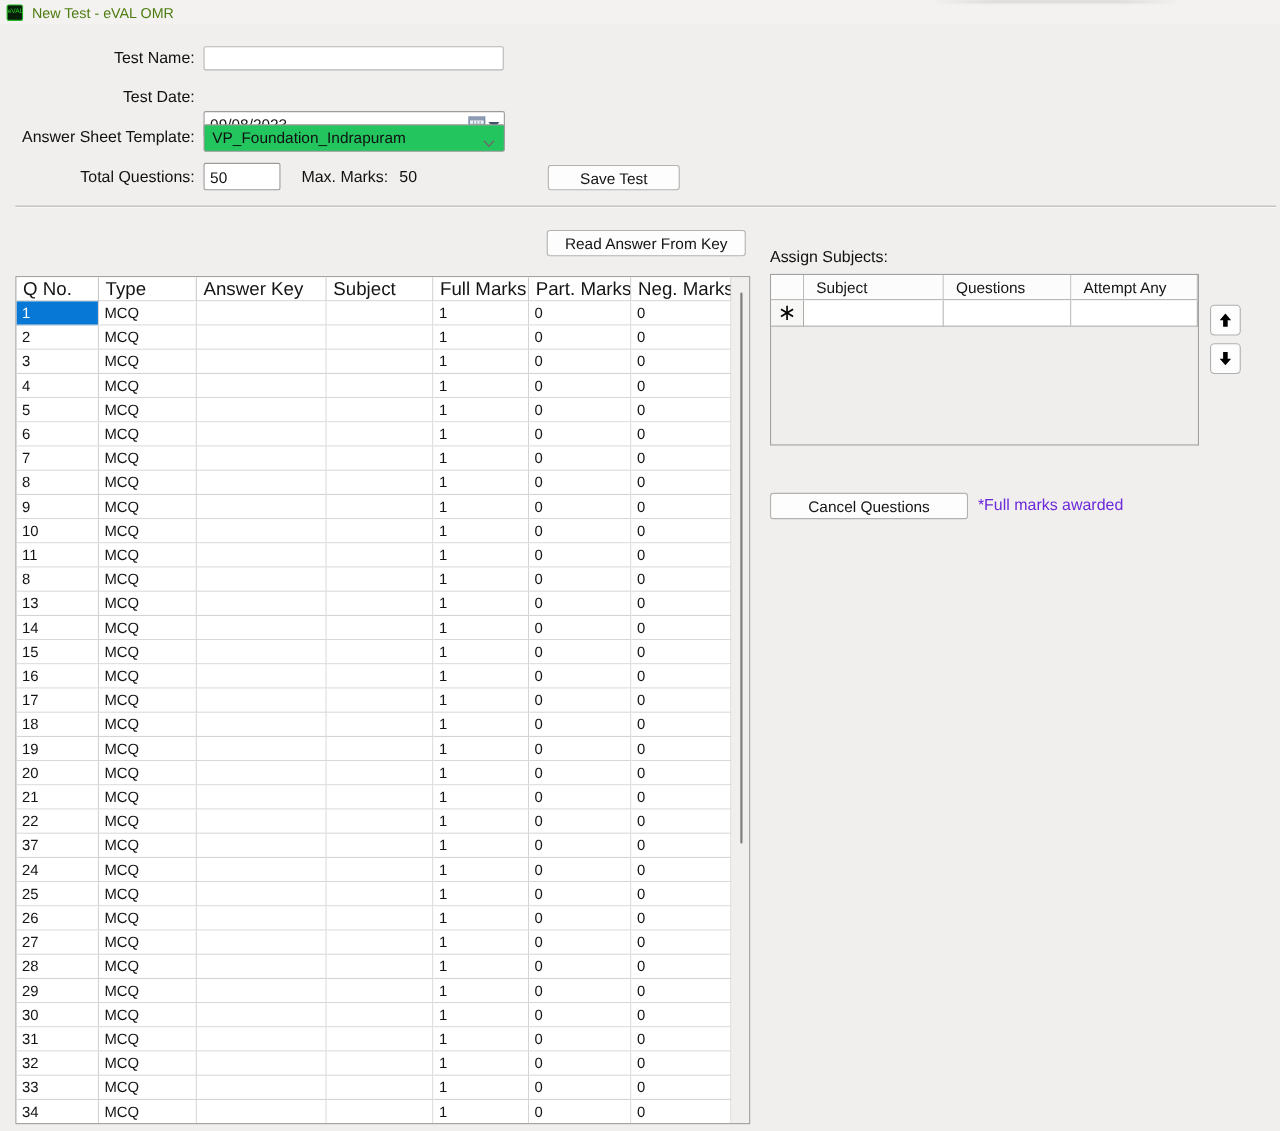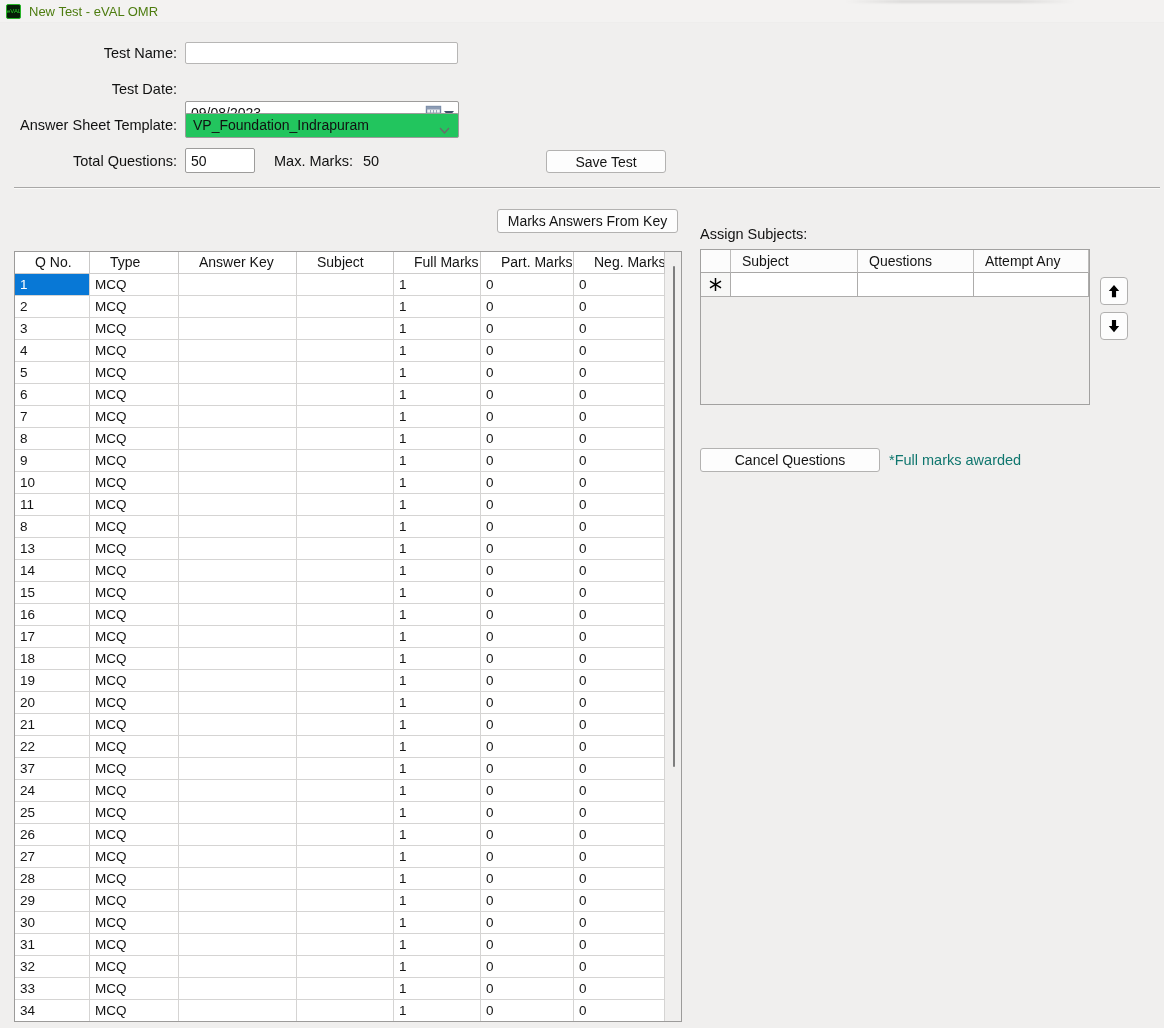--- a/index.html
+++ b/index.html
@@ -63,21 +63,21 @@
     border-left:5px solid transparent; border-right:5px solid transparent; border-top:6px solid #41526b; }
   .chev { position:absolute; right:8px; top:8px; }
   
   .qgrid {
     position:absolute; left:14px; top:251px; width:668px; height:771px;
     background:#ffffff; border:1px solid #9c9b9a; overflow:hidden;
   }
   .qhead { display:flex; height:22px; }
   .qh {
     border-right:1px solid #c9c8c7; border-bottom:1px solid #cecdcc;
-    font-size:14px; line-height:21px; padding-left:20px; background:#ffffff;
+    font-size:17px; line-height:21px; padding-left:6px; background:#ffffff;
     white-space:nowrap; overflow:hidden;
   }
   .qrow { display:flex; height:22px; }
   .qc {
     border-right:1px solid #d5d4d3; border-bottom:1px solid #d5d4d3;
     font-size:13.5px; line-height:21px; padding-left:5px; background:#ffffff;
     white-space:nowrap; overflow:hidden;
   }
   .c0 { width:75px; } .c1 { width:89px; } .c2 { width:118px; } .c3 { width:97px; }
   .c4 { width:87px; } .c5 { width:93px; } .c6 { width:91px; }
@@ -98,21 +98,21 @@
   }
   .srow { display:flex; height:24px; }
   .sc { border-right:1px solid #adacab; border-bottom:1px solid #adacab; background:#ffffff; }
   .s0 { width:30px; } .s1 { width:127px; } .s2 { width:116px; } .s3 { width:115px; }
   .sc.rowsel { background:#f7f7f6; display:flex; align-items:center; justify-content:center; }
   .arrowbtn {
     position:absolute; left:1100px; width:28px; height:28px;
     background:#fdfdfd; border:1px solid #b1b0af; border-radius:4px;
     display:flex; align-items:center; justify-content:center;
   }
-  .note { position:absolute; font-size:14.5px; color:#0f766e; white-space:nowrap; }
+  .note { position:absolute; font-size:14.5px; color:#6d28d9; white-space:nowrap; }
 </style>
 </head>
 <body>
 
 <div class="titlebar">
   <div class="appicon">eVAL</div>
   <div class="apptitle">New Test - eVAL OMR</div>
   <div class="top-shadow"></div>
 </div>
 
@@ -146,25 +146,25 @@
         <polyline points="1,1 5.5,6 10,1" fill="none" stroke="#6a6a6a" stroke-width="1.3"></polyline>
       </svg>
   </span>
 </div>
 
 <div class="flabel" style="top:153px;">Total Questions:</div>
 <input class="textbox" style="left: 185px; top: 148px; width: 70px; height: 25px; border-color: rgb(157, 156, 155);" value="50">
 <div class="statictext" style="left:274px; top:153px;">Max. Marks:</div>
 <div class="statictext" style="left:363px; top:153px;">50</div>
 
-<button class="btn" style="left:498px; top:150px; width:120px; height:23px;margin-left:48px;">Save Test</button>
+<button class="btn" style="left:498px; top:150px; width:120px; height:23px;">Save Test</button>
 
 <div class="divider"></div>
 
-<button class="btn" style="left:497px; top:209px; width:181px; height:24px;">Marks Answers From Key</button>
+<button class="btn" style="left:497px; top:209px; width:181px; height:24px;">Read Answer From Key</button>
 
 <div class="qgrid">
   <div class="qhead">
 
       <div class="qh c0">Q No.</div>
 
       <div class="qh c1">Type</div>
 
       <div class="qh c2">Answer Key</div>
 

